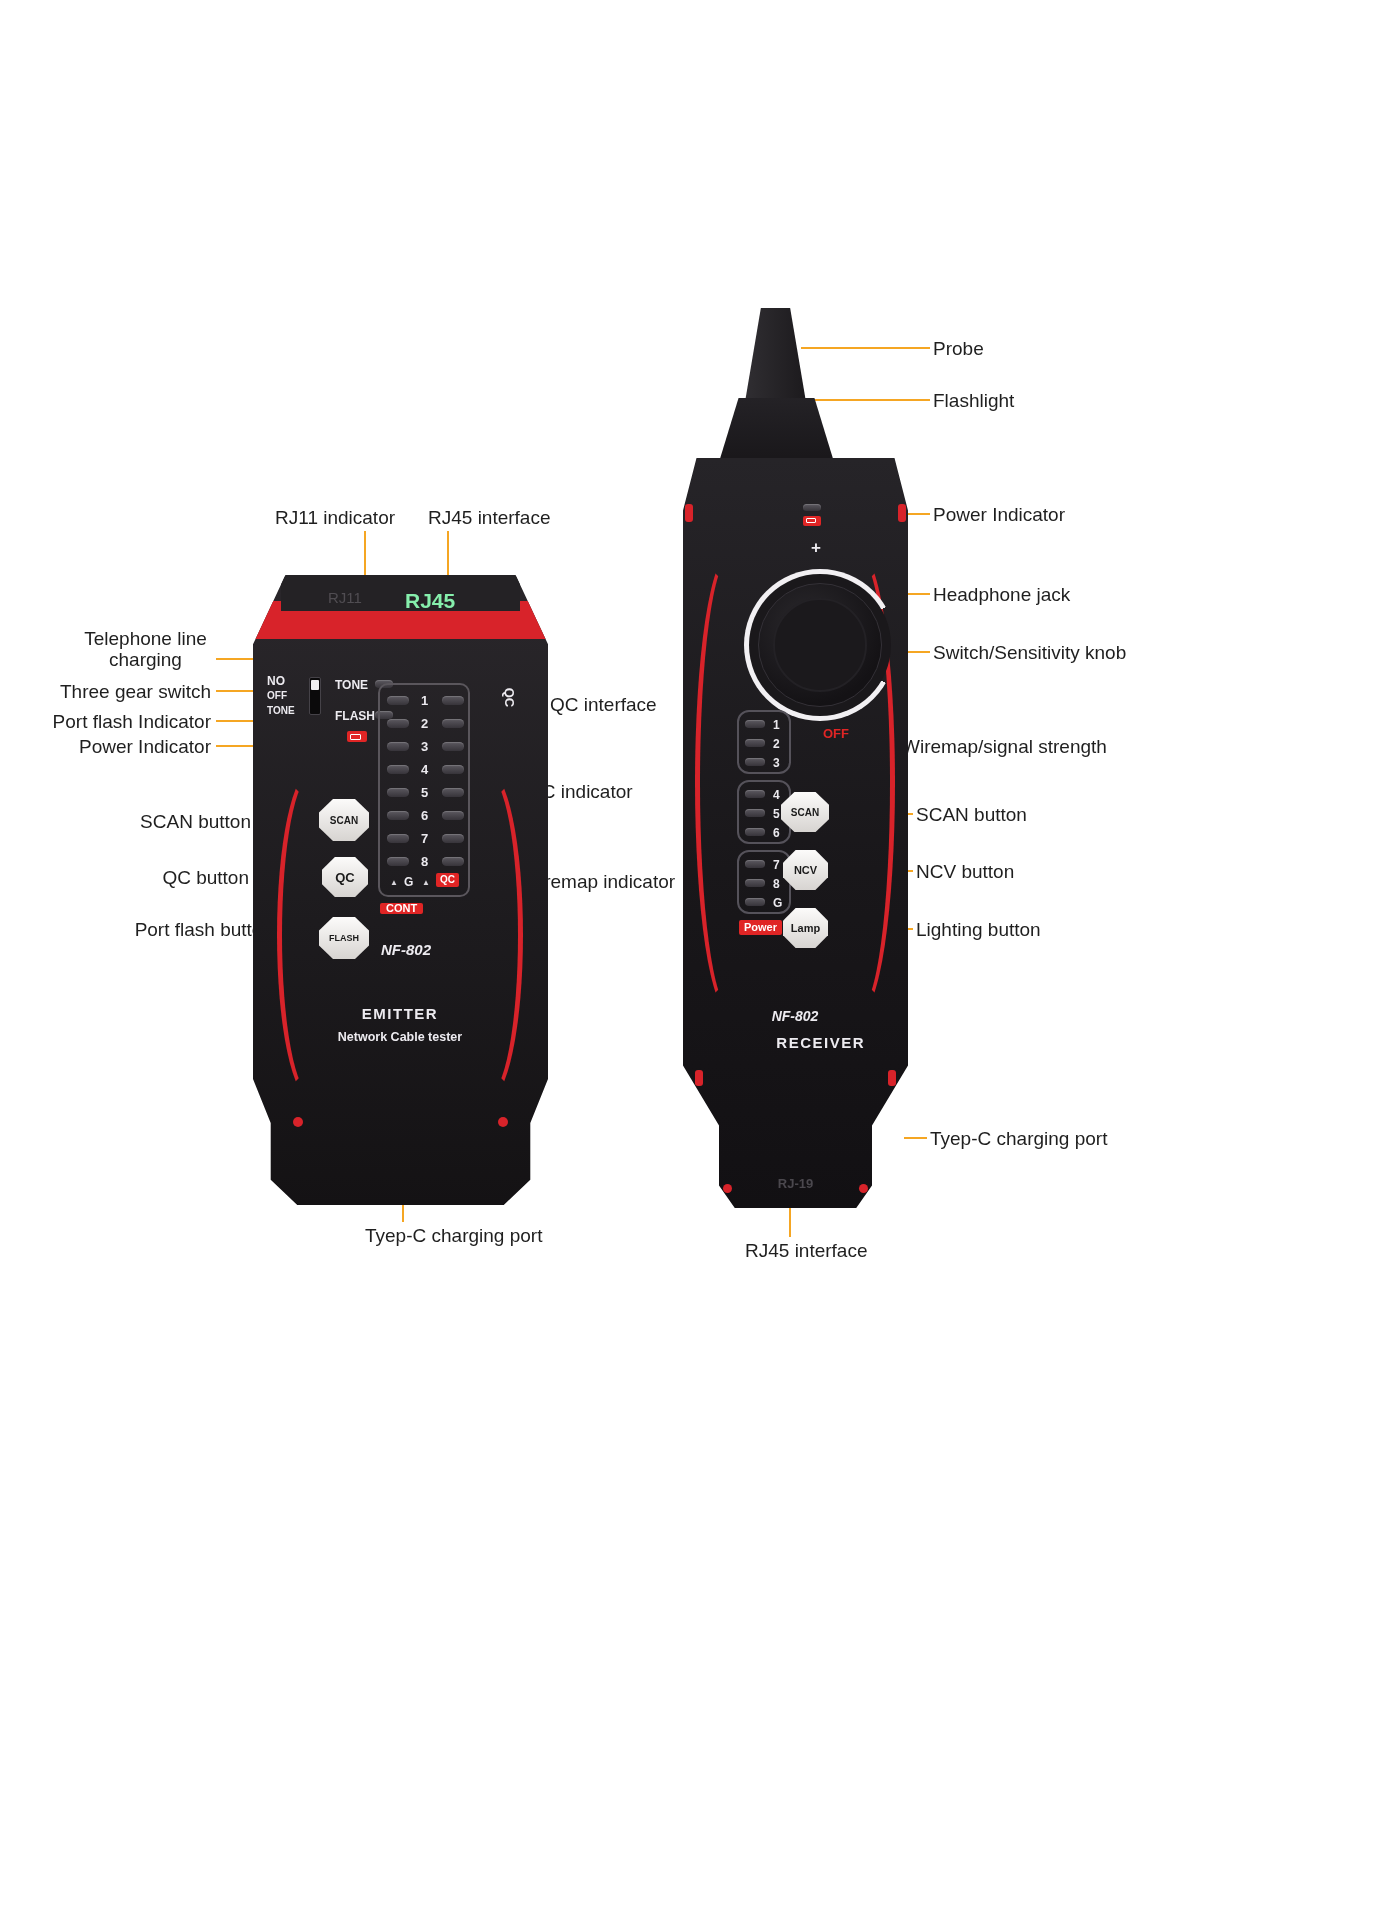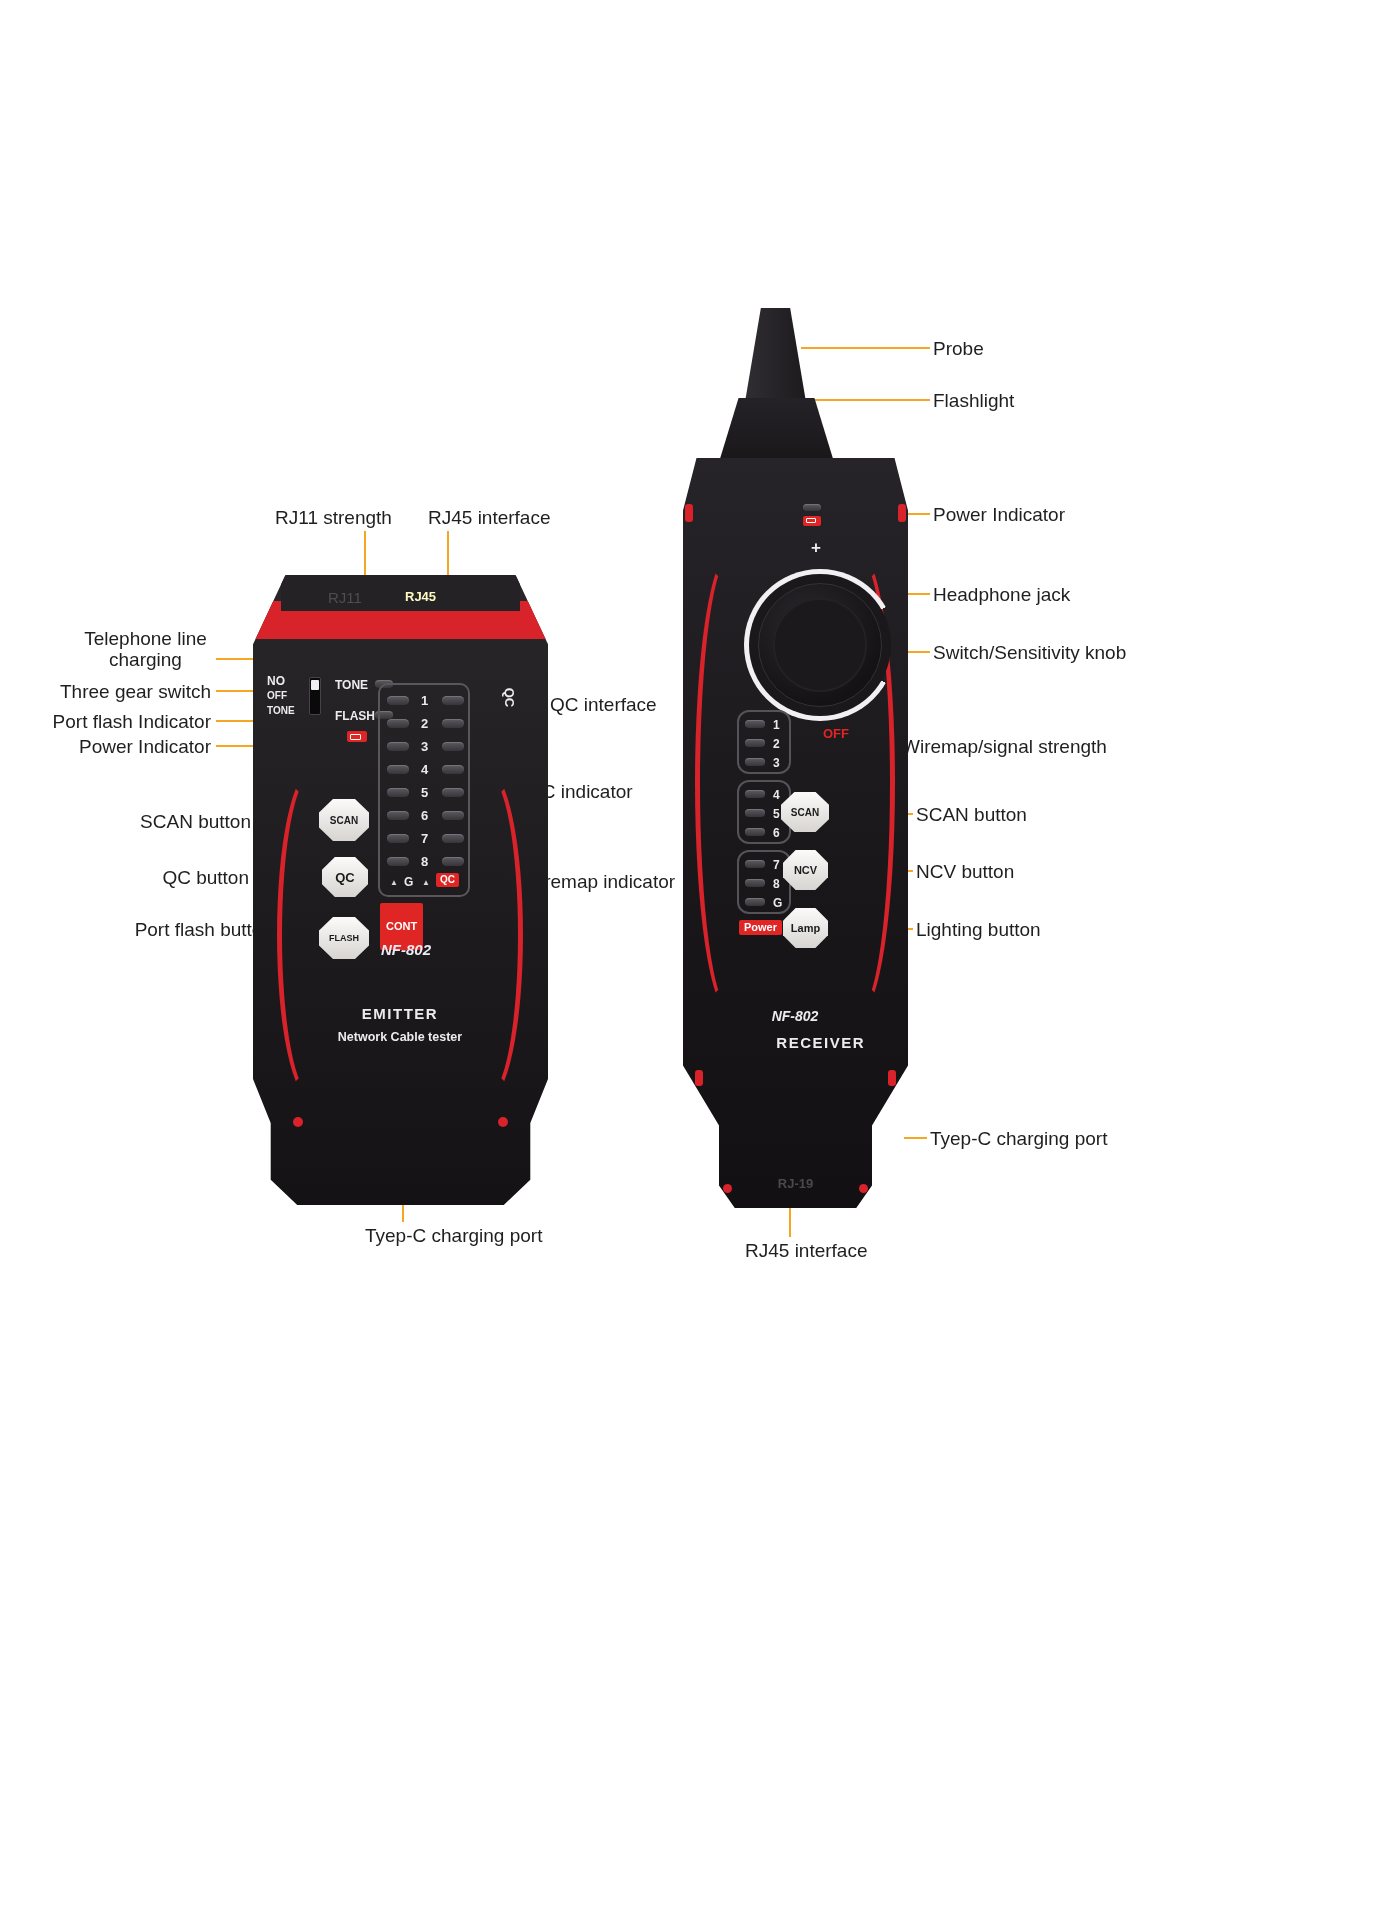--- a/index.html
+++ b/index.html
@@ -24,21 +24,21 @@
   .tri { position:absolute; color:#d9d7dc; font-size:8px; line-height:1; }
   .rgrp { position:absolute; left:54px; width:54px; height:64px; border:2px solid #55525a; border-radius:12px; }
   .reddot { position:absolute; background:#D8232A; border-radius:50%; }
   .rednub { position:absolute; background:#D8232A; border-radius:3px; }
 </style>
 </head>
 <body>
 
 <div id="canvas">
 
-  <div class="lbl" style="left:275px;top:507px">RJ11 strength</div>
+  <div class="lbl" style="left:275px;top:507px">RJ11 indicator</div>
   <div class="cl v" style="left:364px;top:531px;height:48px"></div>
 
   <div class="lbl" style="left:428px;top:507px">RJ45 interface</div>
   <div class="cl v" style="left:447px;top:531px;height:46px"></div>
 
   <div class="lbl" style="left:78px;top:628px;width:135px;text-align:center;white-space:normal;line-height:21px">
     <div>Telephone line</div>
     <div>charging</div>
   </div>
   <div class="cl h" style="left:216px;top:658px;width:137px"></div>
@@ -108,21 +108,21 @@
 
   <div class="device" style="left:253px;top:575px;width:295px;height:630px">
     <div class="abs" style="left:0;top:0;width:295px;height:630px;
                 clip-path:polygon(11% 0,89% 0,100% 11%,100% 80%,94% 87%,94% 96%,85% 100%,15% 100%,6% 96%,6% 87%,0 80%,0 11%);
                 background:linear-gradient(180deg,#2a272b 0%,#1d1b1e 55%,#141214 100%);">
 
       <div class="abs" style="left:0;top:26px;width:295px;height:38px;background:#D8232A"></div>
 
       <div class="abs" style="left:28px;top:0;width:239px;height:36px;background:#242225;border-radius:8px 8px 0 0">
         <div class="abs" style="left:47px;top:14px;color:#504d52;font-weight:normal;font-size:15px">RJ11</div>
-        <div class="abs" style="left:124px;top:14px;color:#fef9c3;font-weight:bold;font-size:13px">RJ45</div>
+        <div class="abs" style="left:124px;top:14px;color:#86efac;font-weight:bold;font-size:21px">RJ45</div>
       </div>
 
       <div class="arc" style="left:24px;top:195px;width:70px;height:330px;border-left-color:#D8232A"></div>
       <div class="arc" style="left:200px;top:195px;width:70px;height:330px;border-right-color:#D8232A"></div>
 
       <div class="wtxt" style="left:14px;top:100px;font-size:12px">NO</div>
       <div class="wtxt" style="left:14px;top:115px;font-size:10px">OFF</div>
       <div class="wtxt" style="left:14px;top:130px;font-size:10px">TONE</div>
       <div class="abs" style="left:56px;top:102px;width:12px;height:38px;background:#0b0a0b;border:1px solid #454248;border-radius:2px">
         <div class="abs" style="left:1px;top:2px;width:8px;height:10px;background:#efefef;border-radius:1px"></div>
@@ -168,21 +168,21 @@
         <div class="led" style="left:7px;top:172px;width:22px;height:9px"></div>
         <div class="num" style="left:41px;top:170px">8</div>
         <div class="led" style="left:62px;top:172px;width:22px;height:9px"></div>
 
         <div class="tri" style="left:10px;top:194px">▲</div>
         <div class="wtxt" style="left:24px;top:191px;font-size:12px">G</div>
         <div class="tri" style="left:42px;top:194px">▲</div>
         <div class="badge" style="left:56px;top:188px;font-size:10px;padding:2px 4px">QC</div>
       </div>
 
-      <div class="badge" style="left:127px;top:328px;font-size:11px;padding:18px 6px">CONT</div>
+      <div class="badge" style="left:127px;top:328px;font-size:11px;padding:0 6px">CONT</div>
 
       <div class="okt" style="left:66px;top:224px;width:50px;height:42px;font-size:10px">SCAN</div>
       <div class="okt" style="left:69px;top:282px;width:46px;height:40px;font-size:13px">QC</div>
       <div class="okt" style="left:66px;top:342px;width:50px;height:42px;font-size:9px">FLASH</div>
 
       <div class="wtxt" style="left:128px;top:366px;font-size:15px;font-style:italic">NF-802</div>
       <div class="wtxt" style="left:72px;top:430px;width:150px;text-align:center;font-size:15px;letter-spacing:1.5px">EMITTER</div>
       <div class="wtxt" style="left:57px;top:455px;width:180px;text-align:center;font-size:12.5px">Network Cable tester</div>
 
       <div class="wtxt" style="left:246px;top:115px;font-size:13px;transform:rotate(90deg)">QC</div>

